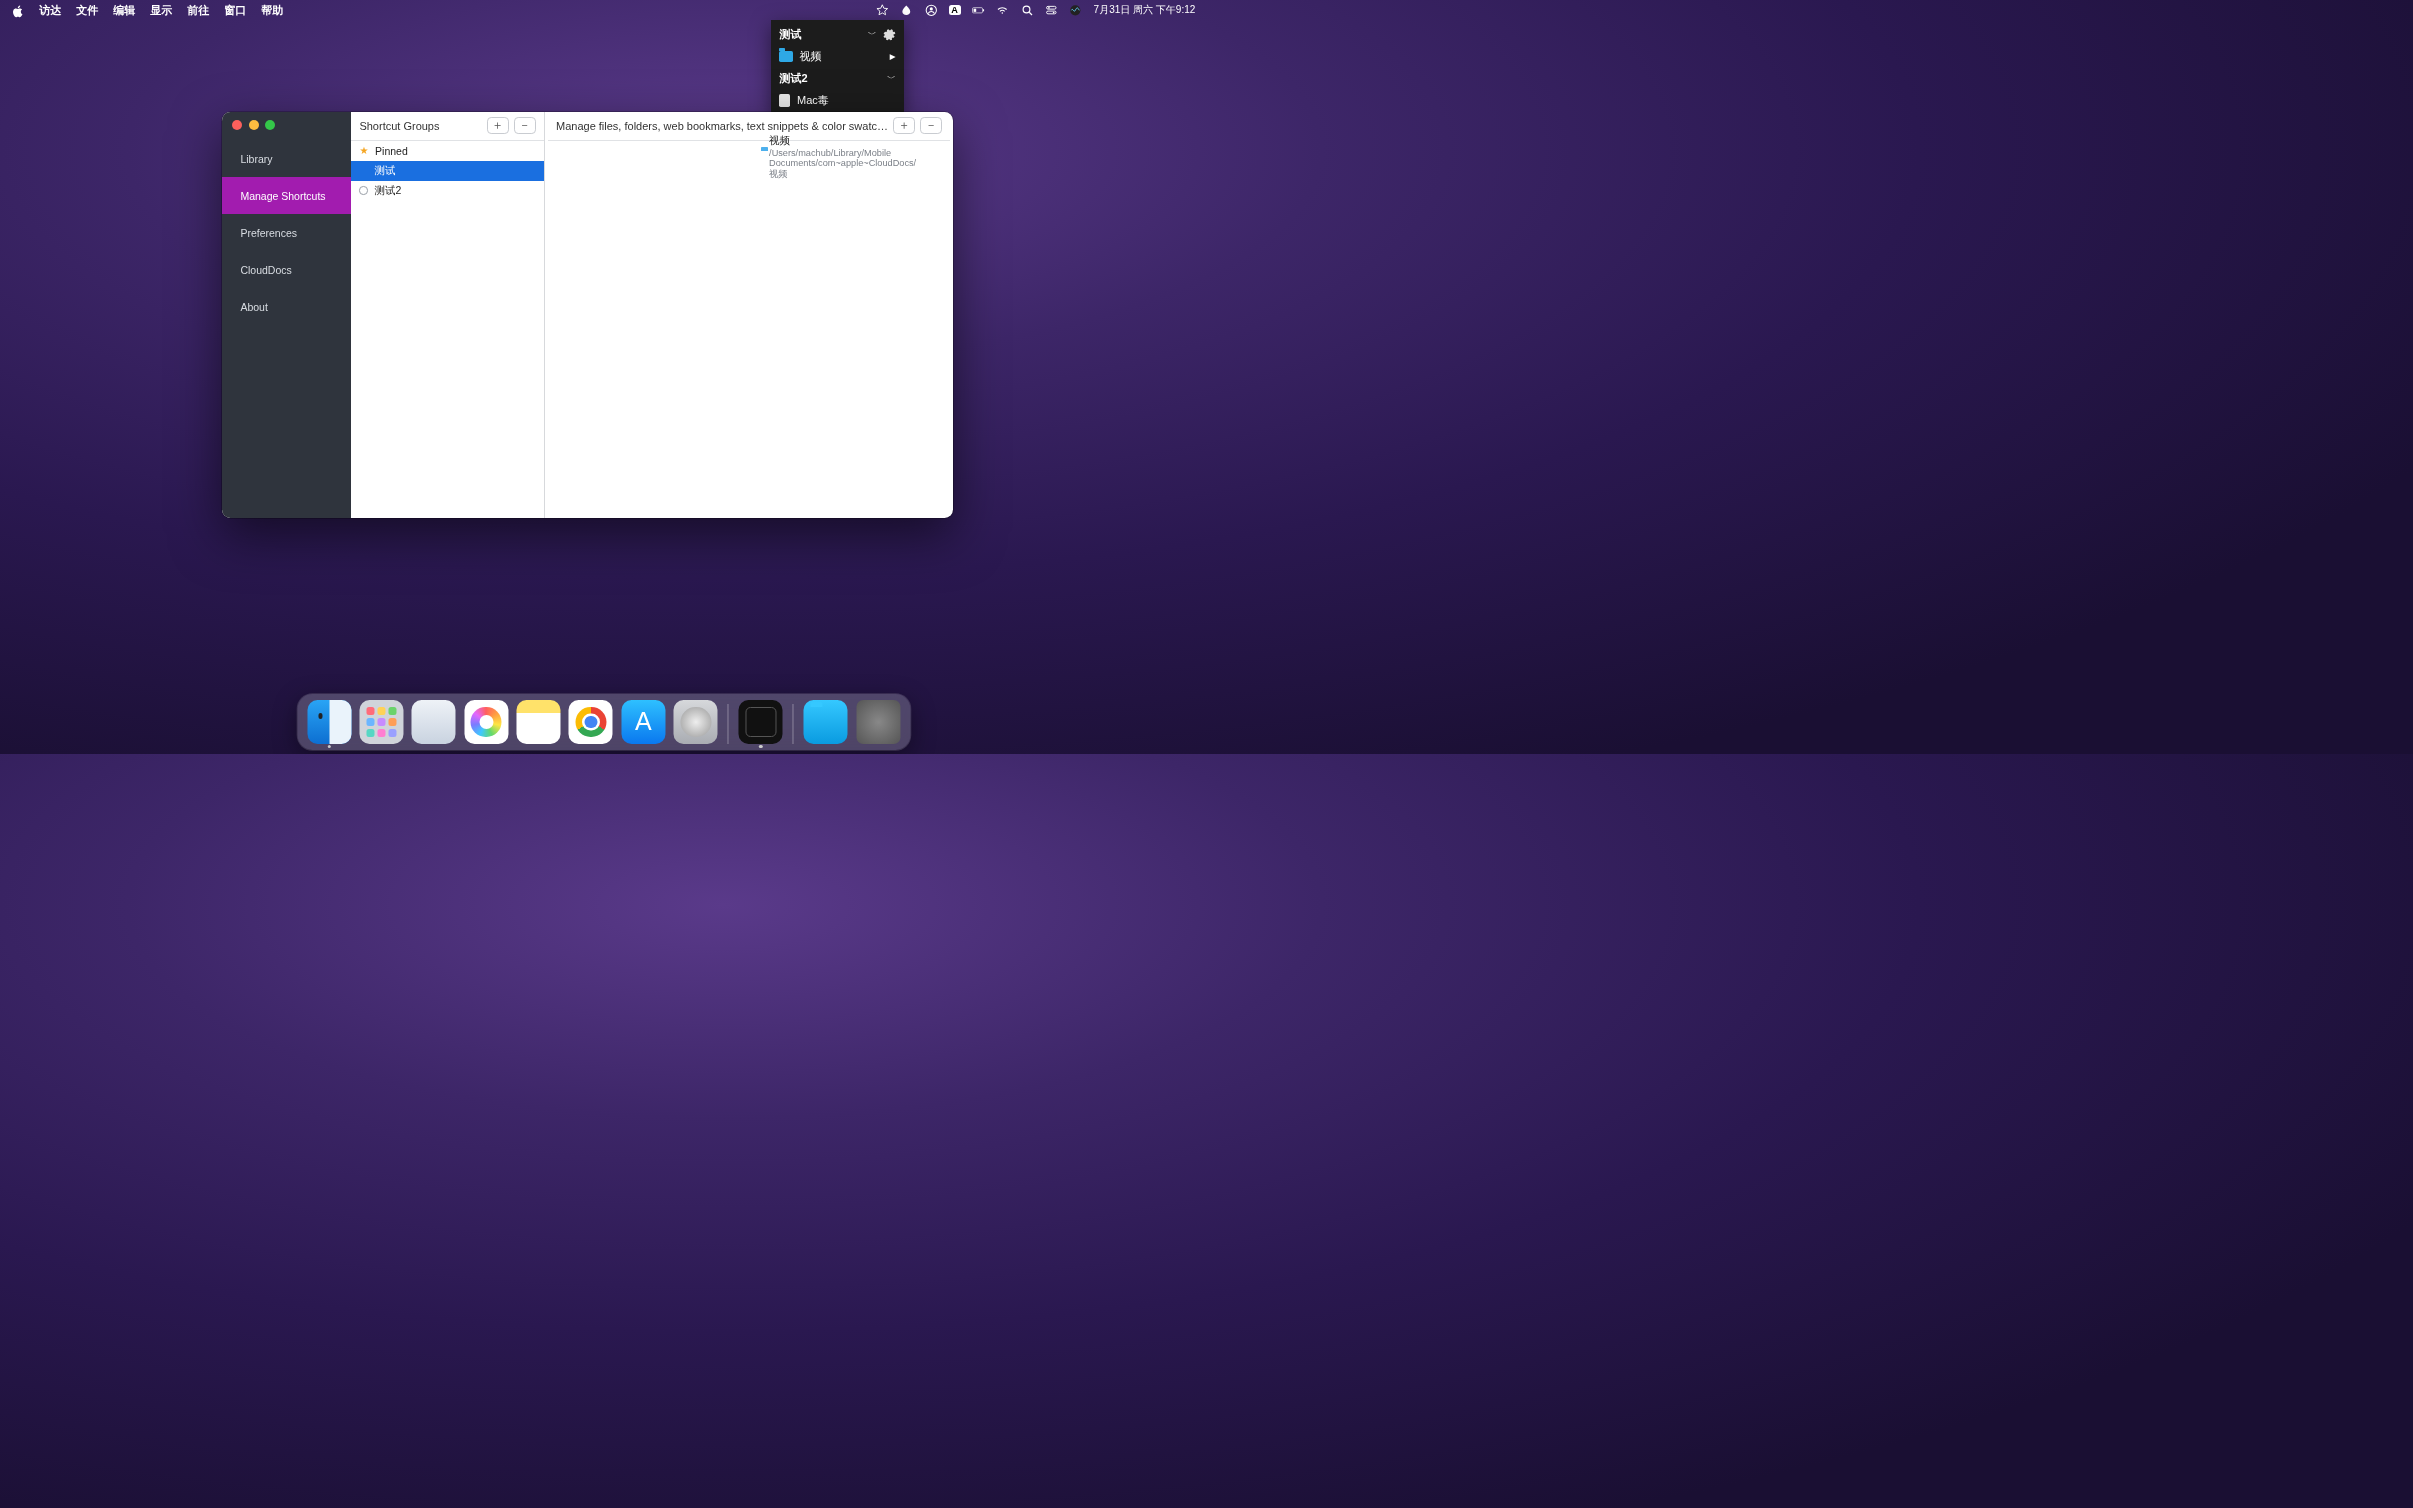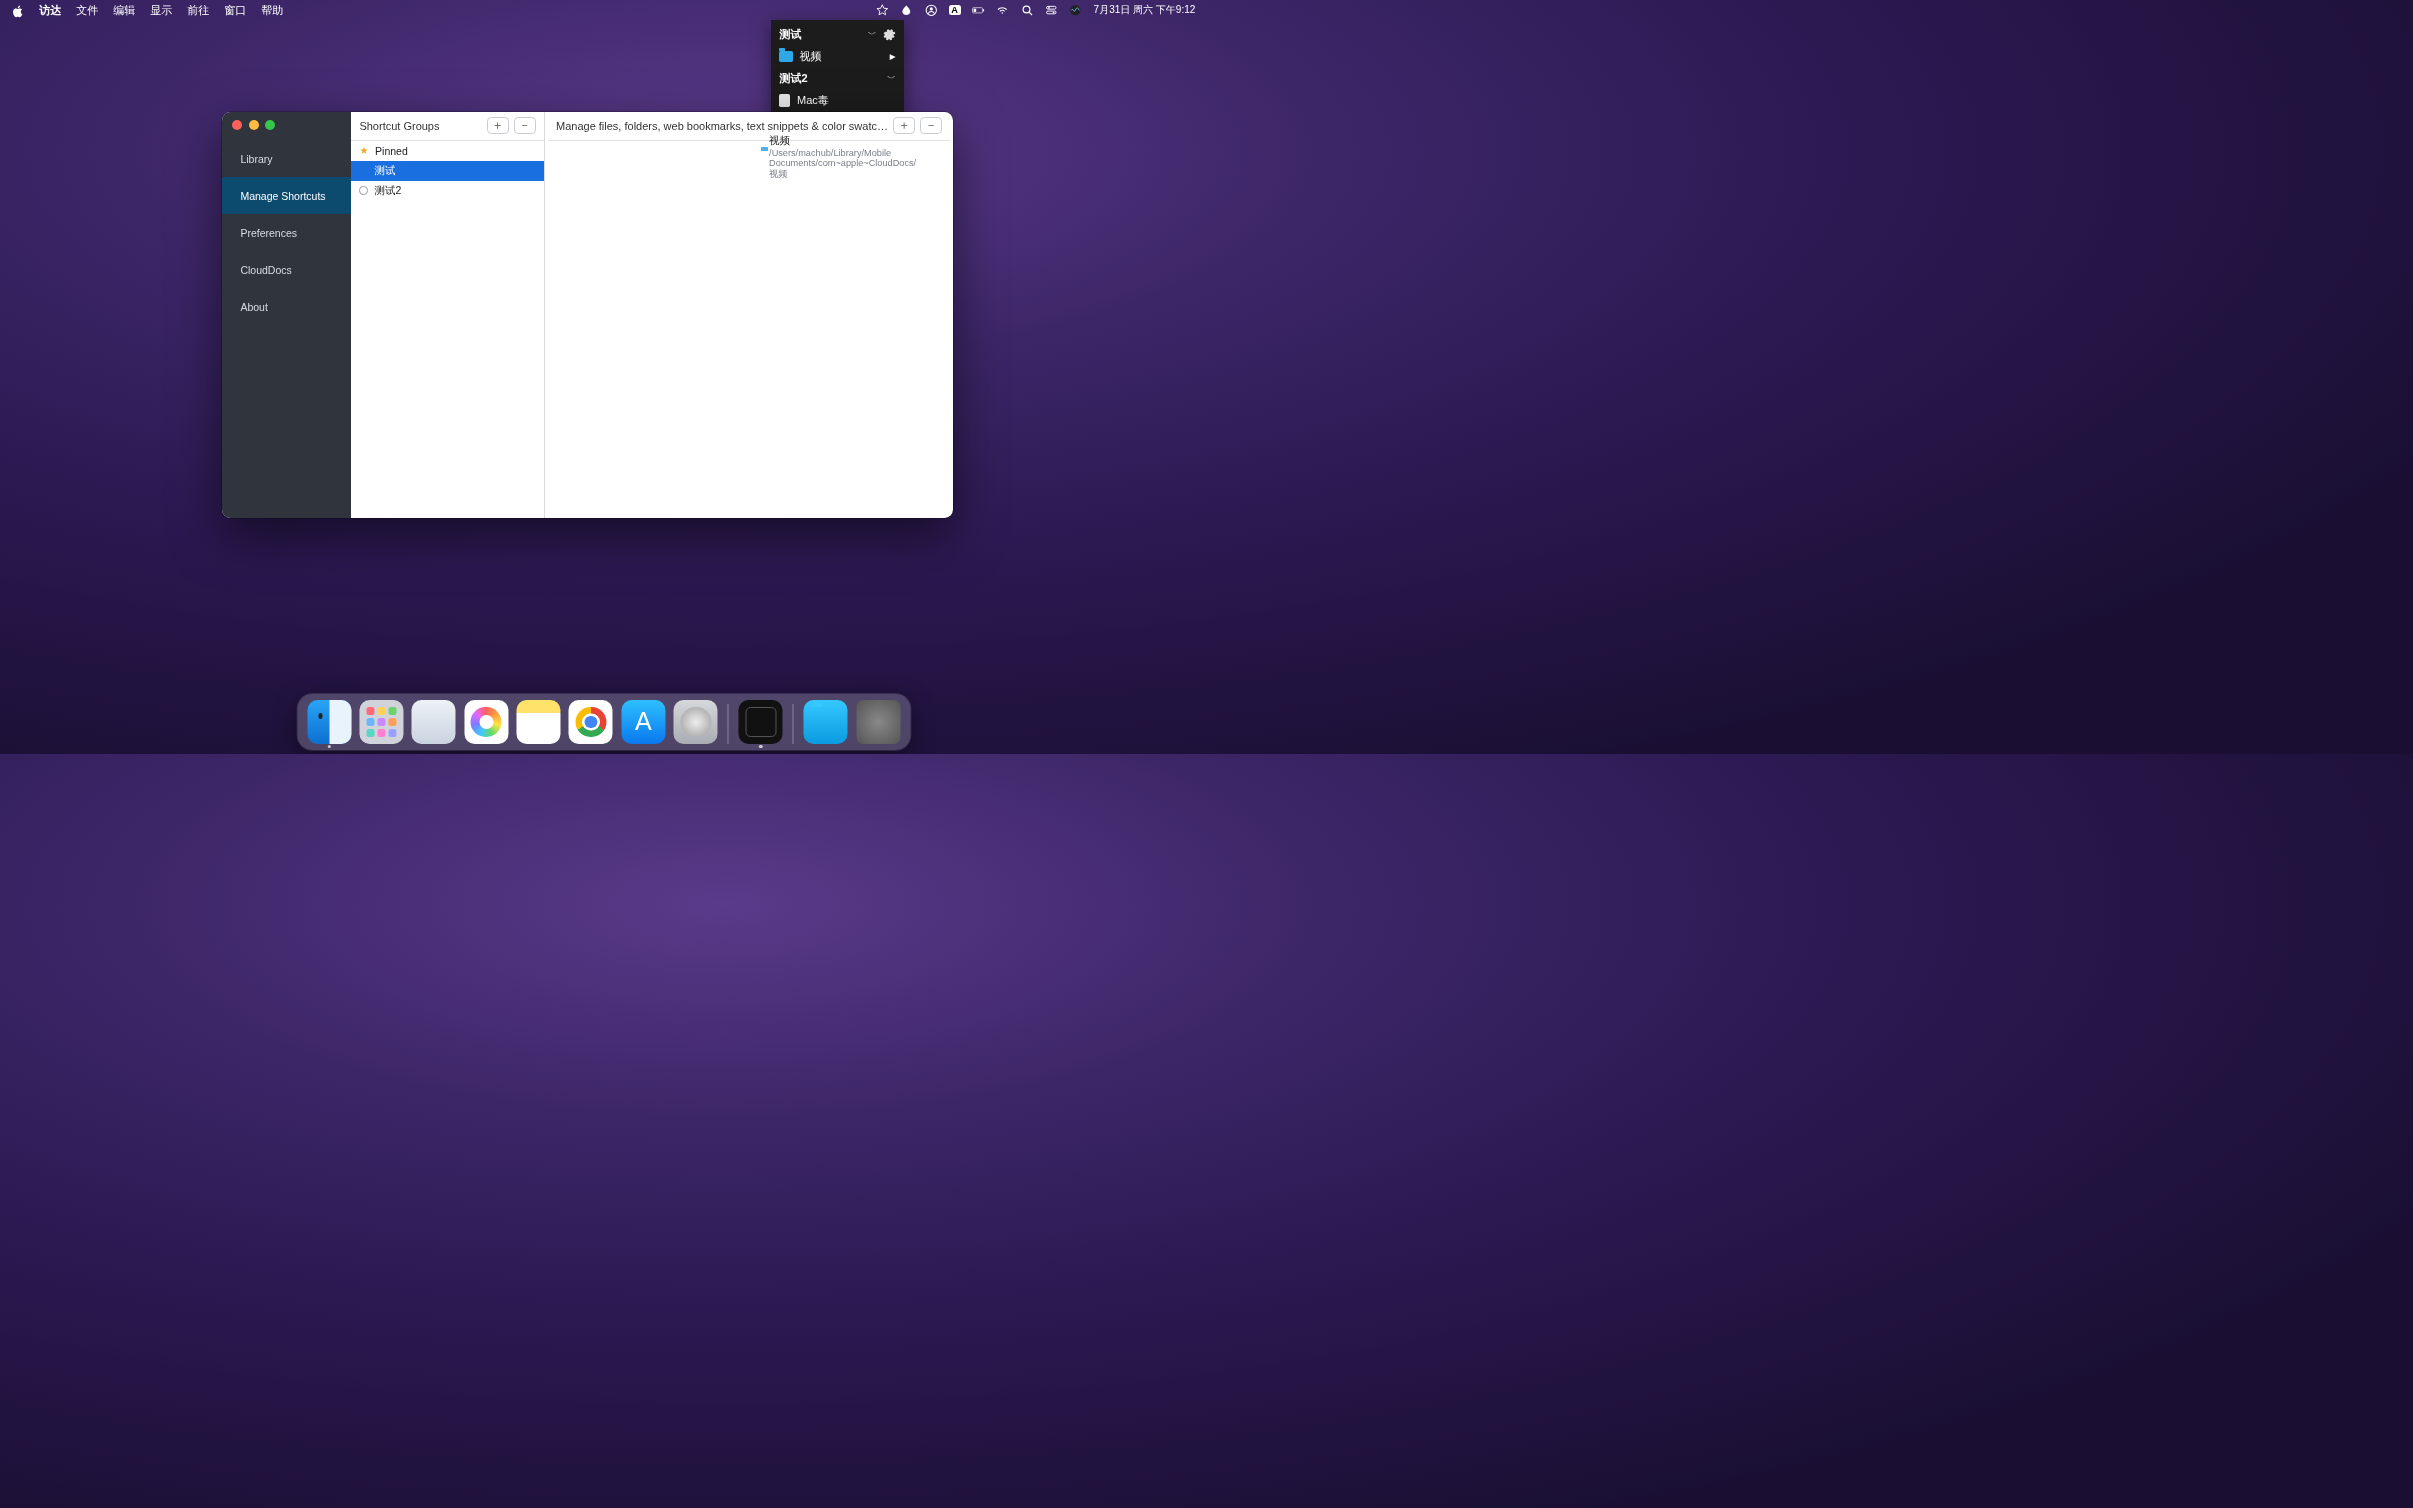--- a/index.html
+++ b/index.html
@@ -5,21 +5,21 @@
 * { margin: 0; padding: 0; box-sizing: border-box; font-family: -apple-system, "Helvetica Neue", Arial, sans-serif; }
 body {
   width: 1207px; height: 754px;
   background: radial-gradient(ellipse at 30% 20%, #5a3a8a 0%, #3d2668 25%, #2a1850 50%, #1a0f33 80%);
   overflow: hidden; color: #fff; position: relative;
   transform-origin: top left;
 }
 
 .menubar { height: 20px; display:flex; align-items:center; padding: 0 11.7px; font-size:11px; }
 .menubar .left { display:flex; align-items:flex-end; gap:15px; }
-.menubar .left .mi { cursor:default; }
+.menubar .left .mi { cursor:default;font-weight:bold; }
 .menubar .right { margin-left:auto; display:flex; align-items:center; gap:11.7px; }
 .menubar svg { width:12.6px; height:12.6px; fill:#fff; display:block; }
 .menubar .pill { background:#fff; color:#000; border-radius:2.5px; padding:0 2.5px; font-size:9.2px; font-weight:600; }
 .menubar .clock { font-size:10px; }
 
 
 .dropdown {
   position:absolute; top:20px; left:771px; width:133px;
   background:#1c1c1c; border-radius:0 0 5px 5px; padding:3.4px 0 5px;
   box-shadow: 0 6.7px 20px rgba(0,0,0,.5);
@@ -40,21 +40,21 @@
   position:absolute; left:222px; top:112px; width:731px; height:406px;
   border-radius:8.4px; overflow:hidden;
   box-shadow: 0 17px 50px rgba(0,0,0,.55), 0 0 0 0.8px rgba(0,0,0,.3);
   display:flex; background:#fff; color:#222;
 }
 .win-sidebar { width:129px; background:#2f343d; display:flex; flex-direction:column; }
 .traffic { display:flex; gap:6.7px; padding:8.4px 10px 10px; }
 .traffic span { width:10px;height:10px;border-radius:50%; }
 .tl-red{background:#fc605c;} .tl-yel{background:#fdbc40;} .tl-grn{background:#34c749;}
 .side-item { height:37px; display:flex; align-items:center; padding:0 18.4px; font-size:10.5px; color:#d9dde3; }
-.side-item.sel { background:#0c4a6e; color:#fff; }
+.side-item.sel { background:#a21caf; color:#fff; }
 
 .panel { display:flex; flex-direction:column; }
 .panel-groups { width:194px; border-right:0.8px solid #d7d9dc; }
 .panel-main { flex:1;align-items:center; }
 .panel-header {
   height:28.5px; display:flex; align-items:center; padding:0 8.4px; font-size:11px; color:#333;
   border-bottom:0.8px solid #e0e2e5; gap:5px;
 }
 .panel-header .title { flex:1; white-space:nowrap; overflow:hidden; text-overflow:ellipsis; }
 .hd-btn {

